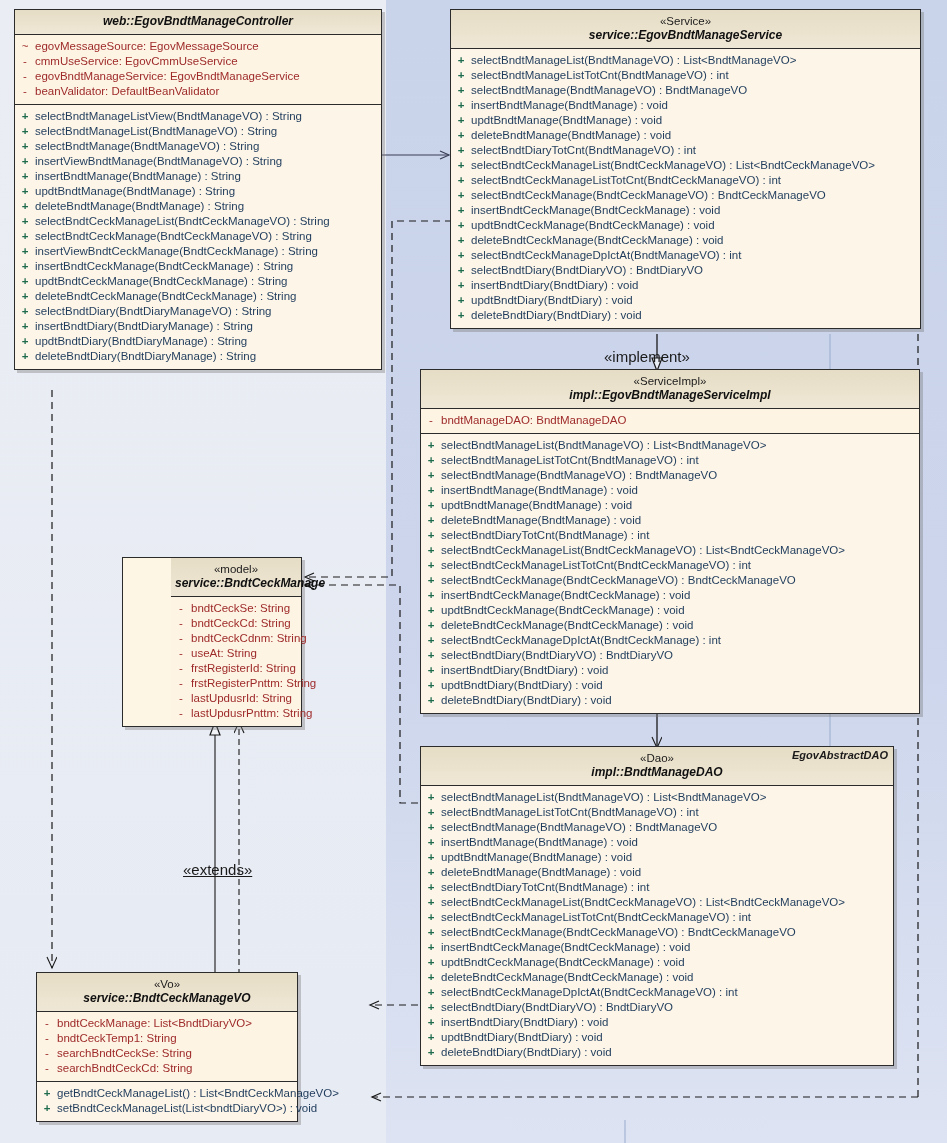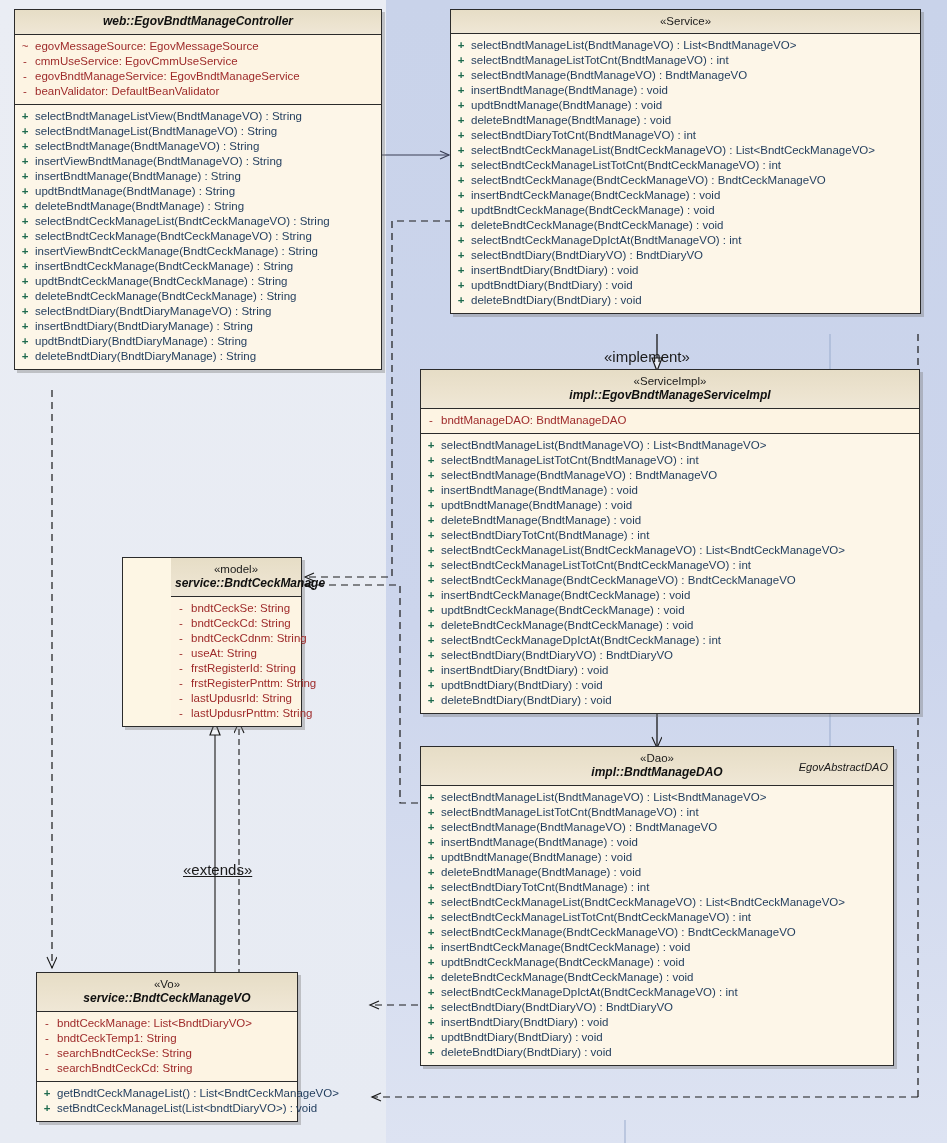--- a/index.html
+++ b/index.html
@@ -61,24 +61,25 @@
     font-size: 12px;
     font-weight: bold;
     color: #101010;
     line-height: 15px;
     white-space: nowrap;
     font-style: italic;
   }
   .uml .corner-note {
     position: absolute;
     right: 5px;
-    top: 14px;
+    top: 2px;
     font-size: 11px;
     font-style: italic;
     color: #1a1a1a;
+    font-weight: bold;
   }
   .uml .compartment {
     padding: 4px 0 5px 0;
     background: #fdf4e3;
   }
   .uml .compartment + .compartment {
     border-top: 1px solid #2b2b2b;
   }
   .uml .compartment.attrs { background: #fdf4e3; }
   .uml .compartment.ops { background: #fdf6e8; }
@@ -257,20 +258,21 @@
         <div class="row">
           <span class="vis">+</span>
           <span class="txt">deleteBndtDiary(BndtDiaryManage) : String</span>
         </div>
       </div>
   </div>
 
   <div class="uml" style="left:450px; top:9px; width:471px;">
     <div class="hdr">
       <div class="stereo">«Service»</div>
+      <div class="cname">service::EgovBndtManageService</div>
     </div>
     <div class="compartment ops">
         <div class="row">
           <span class="vis">+</span>
           <span class="txt">selectBndtManageList(BndtManageVO) : List&lt;BndtManageVO&gt;</span>
         </div>
         <div class="row">
           <span class="vis">+</span>
           <span class="txt">selectBndtManageListTotCnt(BndtManageVO) : int</span>
         </div>

